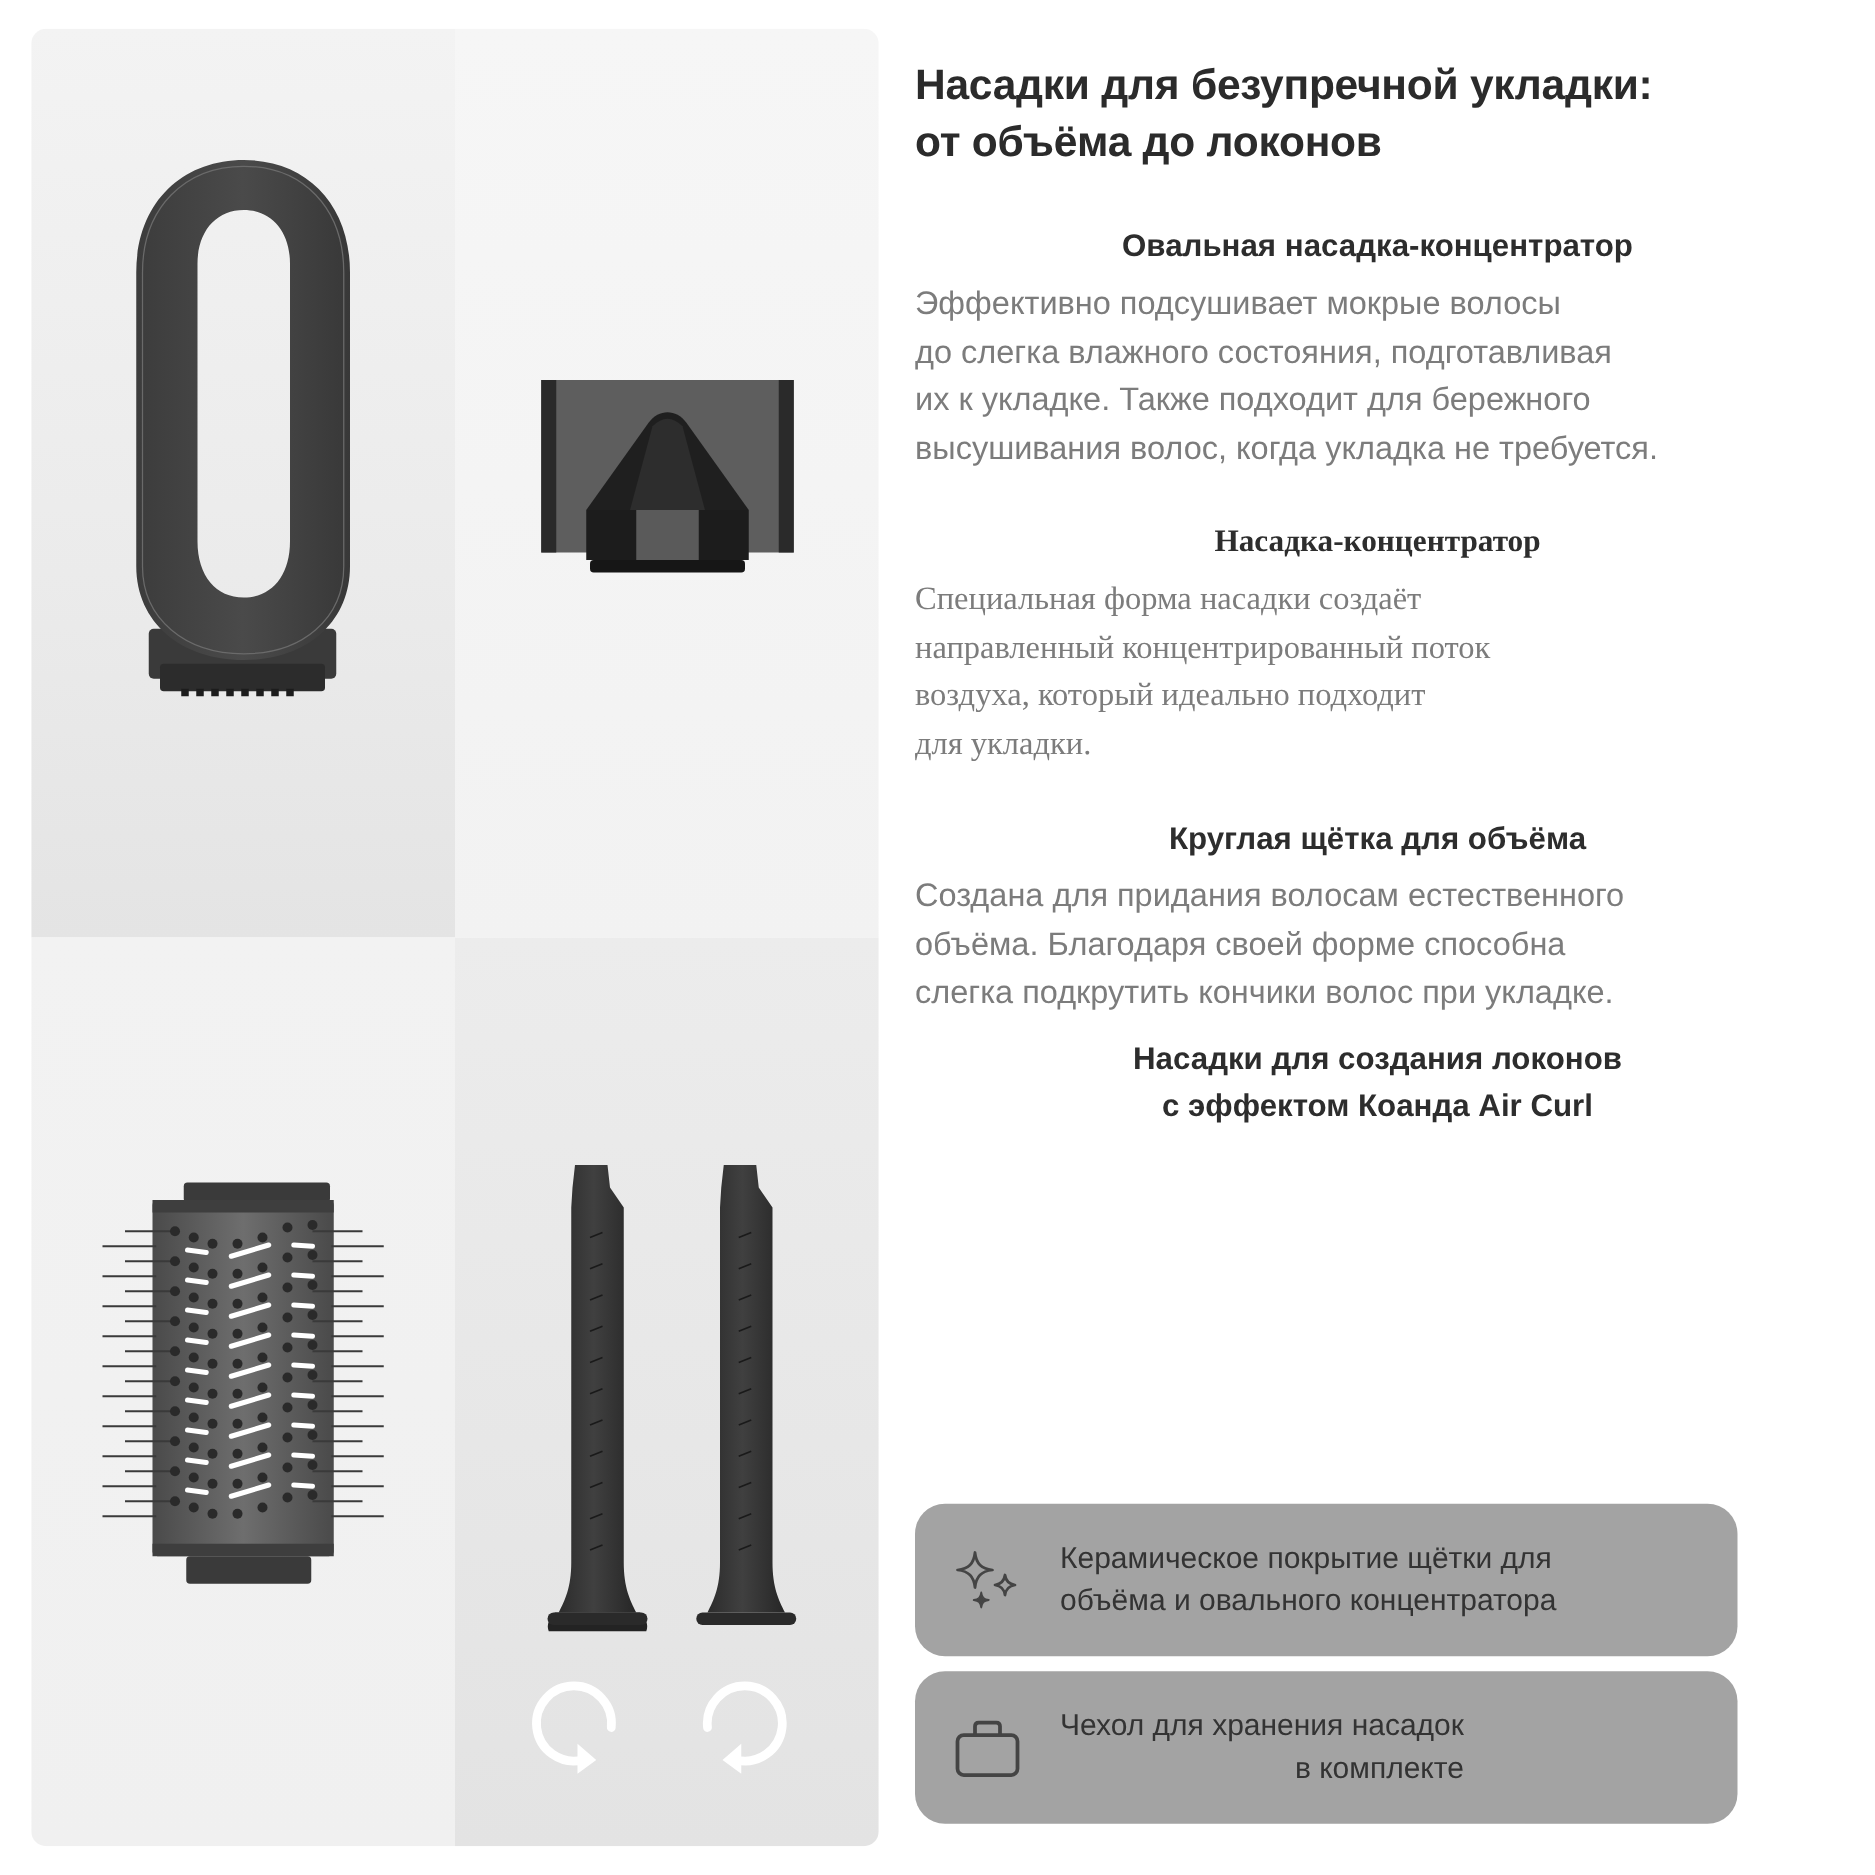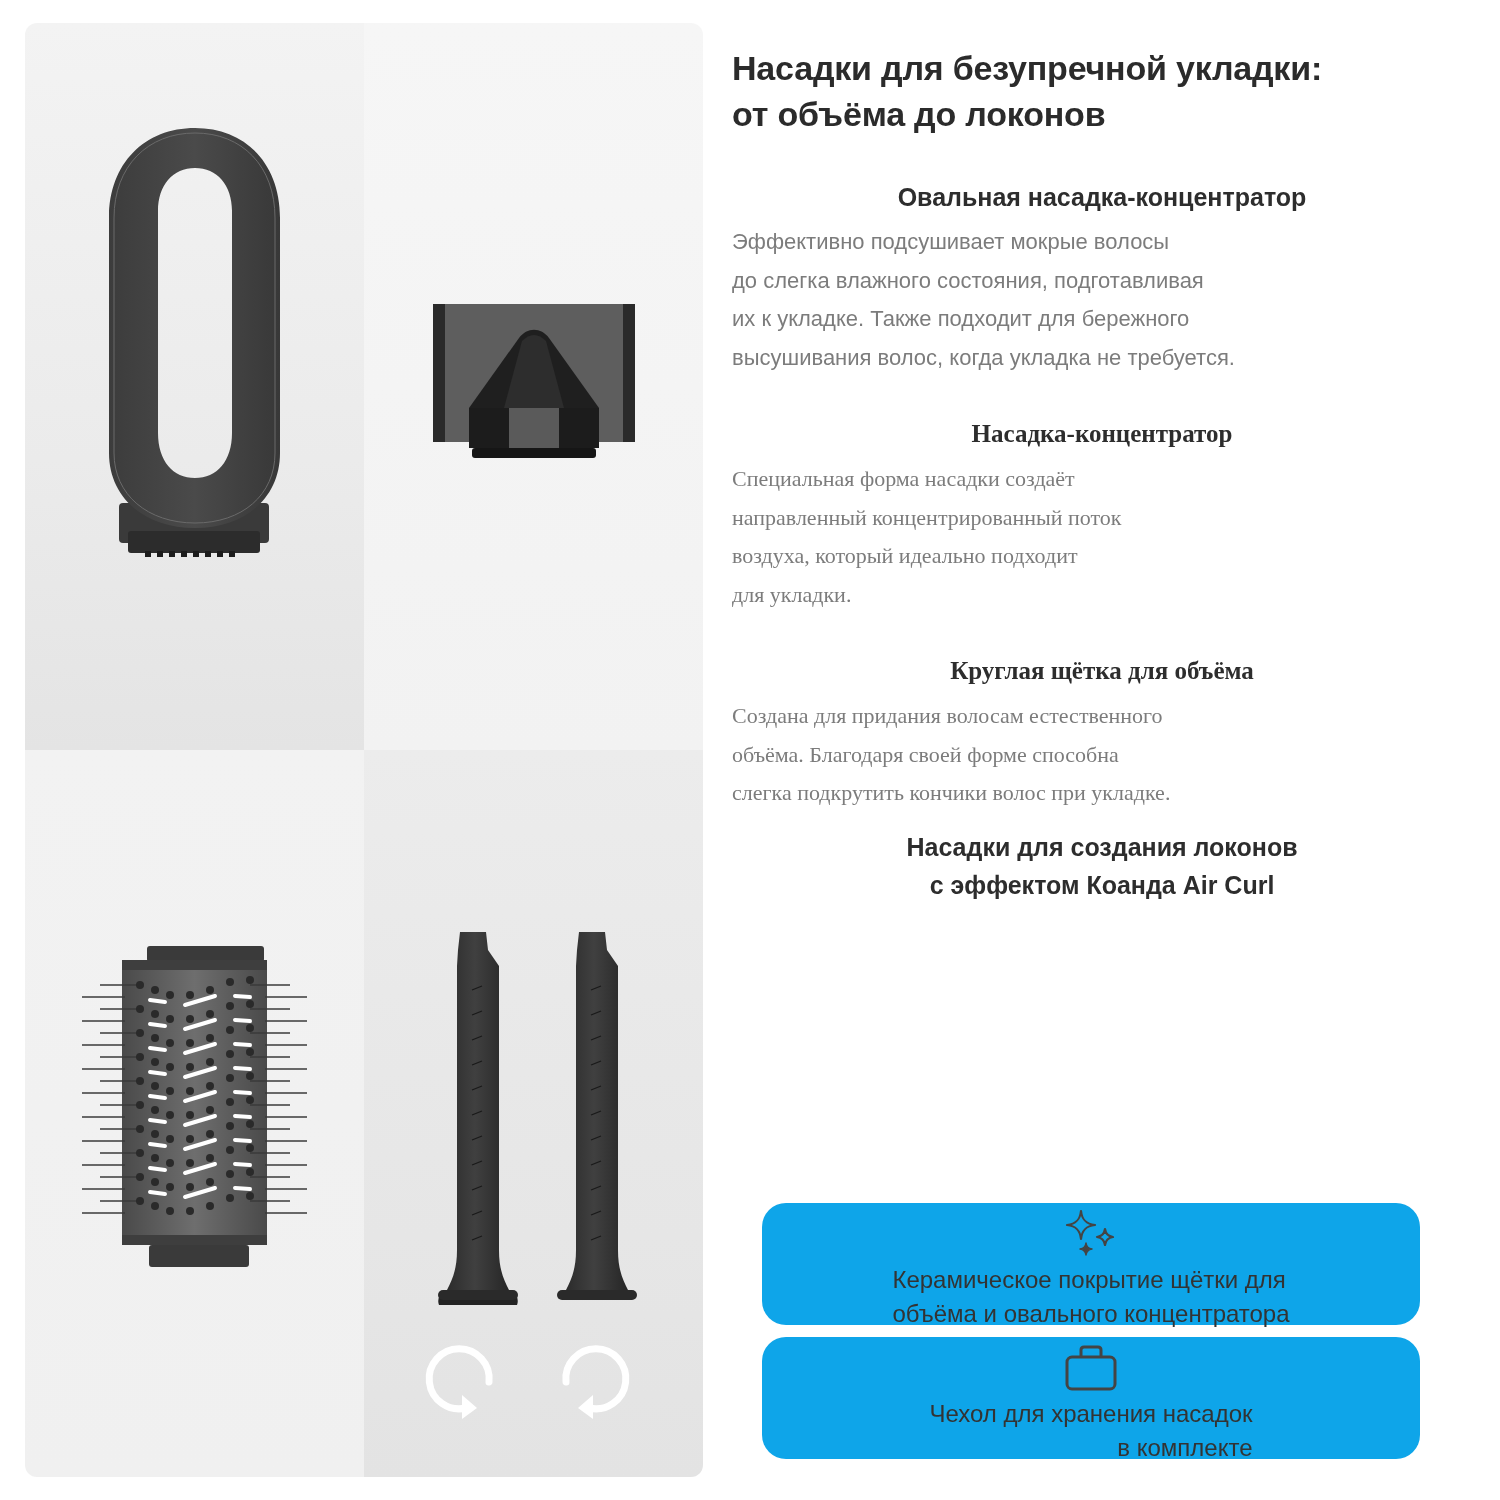--- a/index.html
+++ b/index.html
@@ -17,26 +17,26 @@
   .q-br { left: 339px; top: 727px; width: 339px; height: 727px; background: linear-gradient(180deg, #ececec 0%, #e3e3e3 100%); }
   .quad svg { position: absolute; }
 
   .content { position: absolute; left: 732px; top: 0; width: 740px; }
   .page-title {
     position: absolute; left: 0; top: 45px; width: 740px;
     font-size: 34px; line-height: 46px; font-weight: 700; color: #2b2b2b; letter-spacing: -0.2px;
   }
   .section { position: absolute; left: 0; width: 740px; }
   .section-title { font-size: 25px; line-height: 38px; font-weight: 700; color: #2d2d2d; text-align: center; }
-  .section-body { font-size: 22px; line-height: 38.5px; color: #7c7c7c; margin-top: 7px; white-space: pre-line; }
+  .section-body { font-size: 26px; line-height: 38.5px; color: #7c7c7c; margin-top: 7px; white-space: pre-line; }
 
   .feature-card {
-    position: absolute; left: 762px; width: 658px; height: 122px;
-    background: #0ea5e9; border-radius: 24px;
-    display: flex; align-items: center; flex-direction: column;
+    position: absolute; left: 732px; width: 658px; height: 122px;
+    background: #a3a3a3; border-radius: 24px;
+    display: flex; align-items: center;
   }
   .feature-icon { width: 60px; height: 60px; margin-left: 28px; margin-right: 28px; flex: none; }
   .feature-text { font-size: 24px; line-height: 34px; color: #333333; white-space: pre-line; }
 </style>
 </head>
 <body>
 
 <div class="gallery">
 
   <div class="quad q-tl">
@@ -316,21 +316,21 @@
   </div>
 
   <div class="section" style="top:415px;font-family:Liberation Serif, serif;">
     <div class="section-title">Насадка-концентратор</div>
     <div class="section-body">Специальная форма насадки создаёт
 направленный концентрированный поток
 воздуха, который идеально подходит
 для укладки.</div>
   </div>
 
-  <div class="section" style="top:652px;font-family:Liberation Serif, serif;">
+  <div class="section" style="top:652px;">
     <div class="section-title">Круглая щётка для объёма</div>
     <div class="section-body">Создана для придания волосам естественного
 объёма. Благодаря своей форме способна
 слегка подкрутить кончики волос при укладке.</div>
   </div>
 
   <div class="section" style="top:828px;">
     <div class="section-title">
       <span>Насадки для создания локонов</span><br>
       <span>с эффектом Коанда Air Curl</span>

